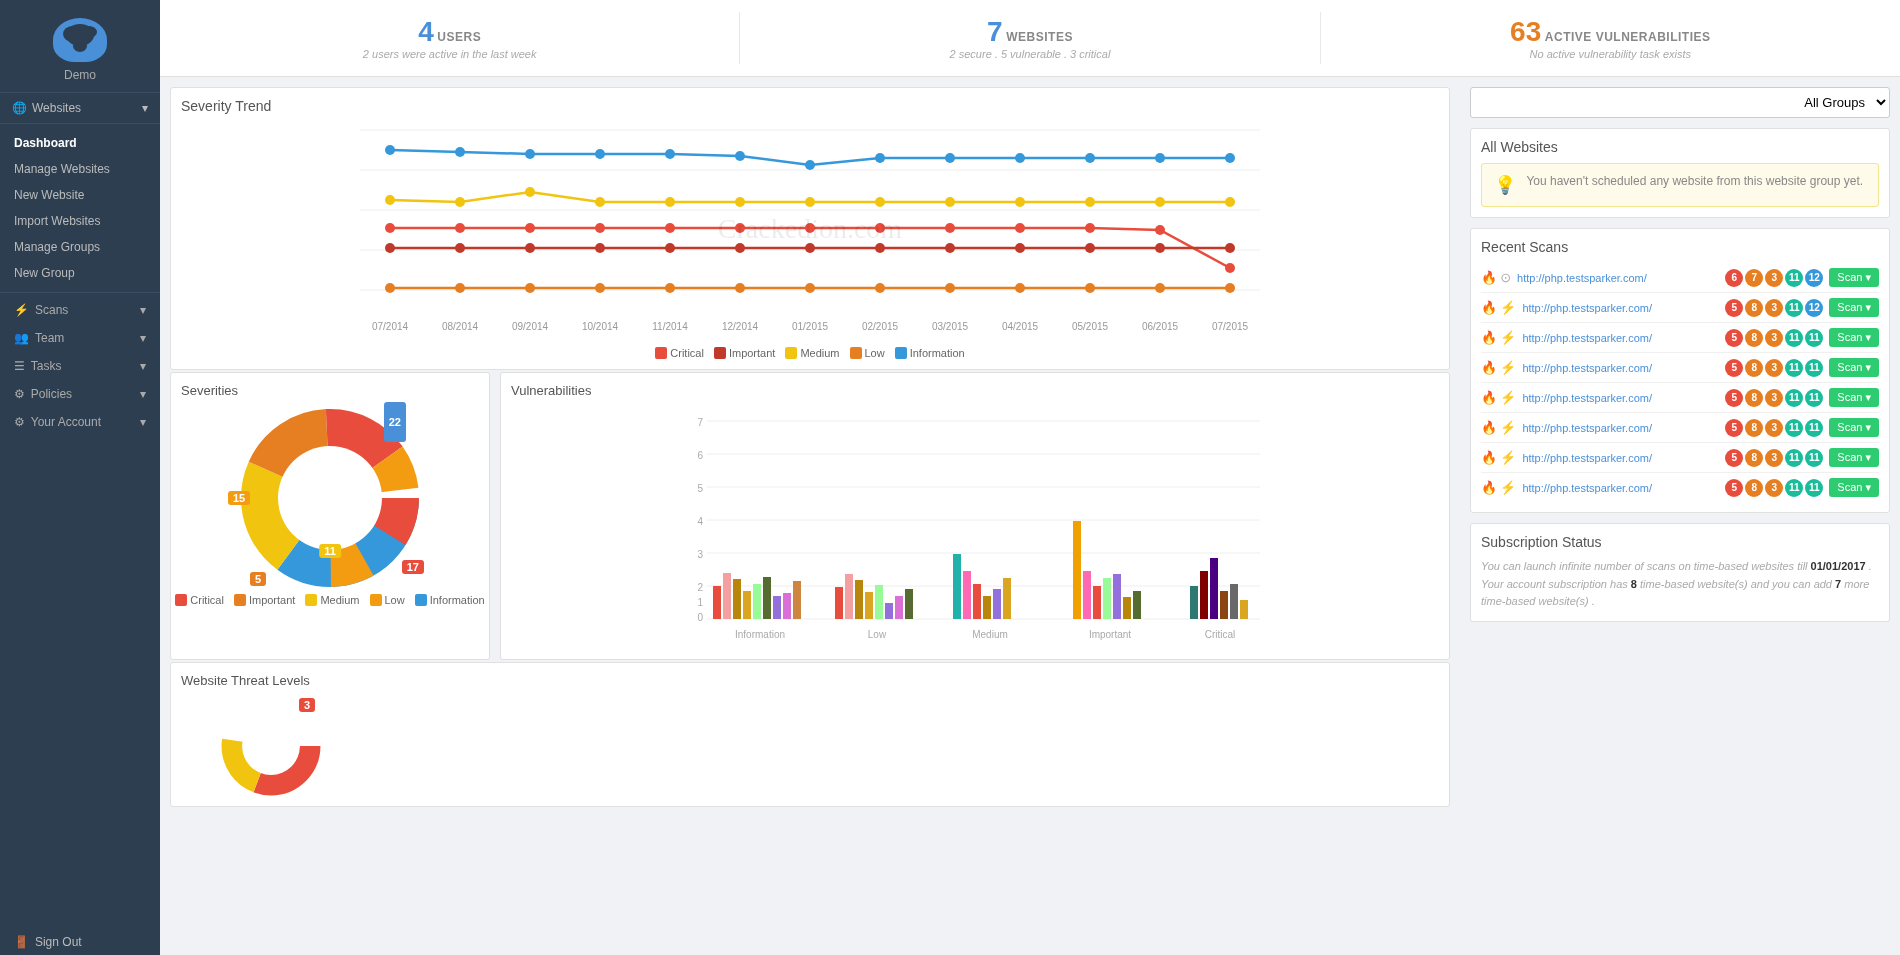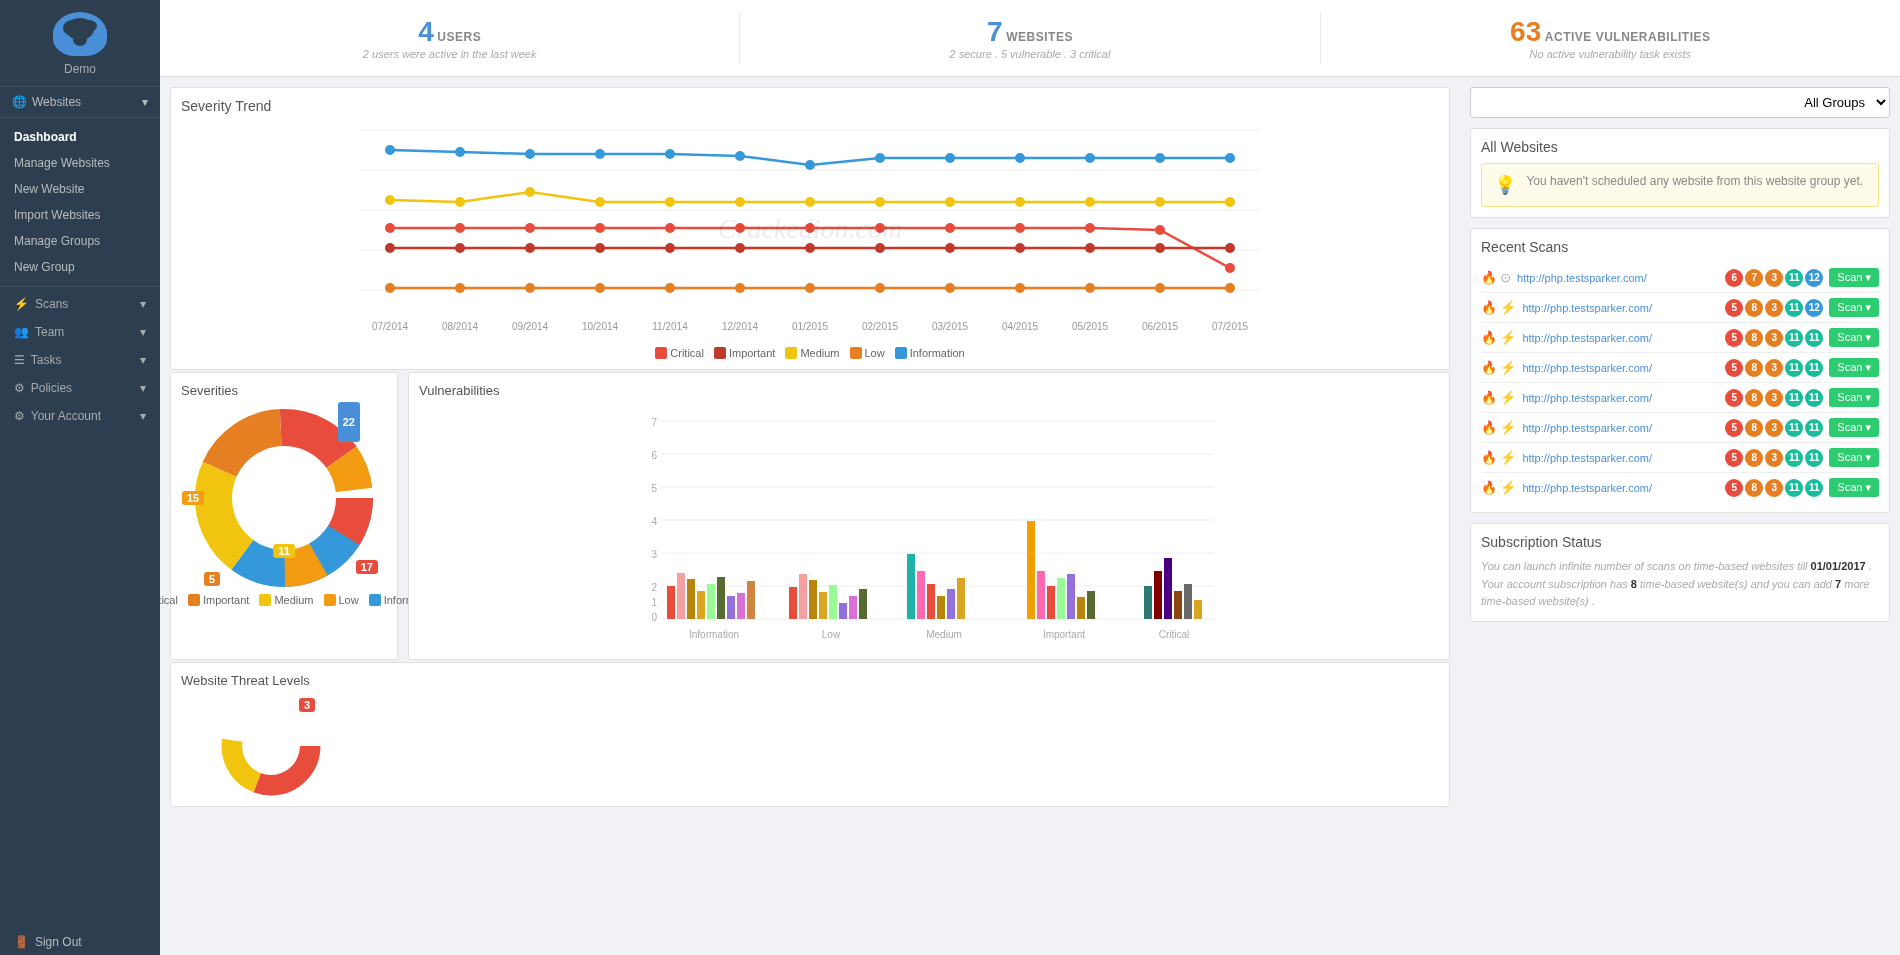--- a/index.html
+++ b/index.html
@@ -13,21 +13,21 @@
       display: flex;
       flex-direction: column;
       flex-shrink: 0;
       height: 100%;
       overflow-y: auto;
     }
     #sidebar .logo-area {
       display: flex;
       flex-direction: column;
       align-items: center;
-      padding: 12px 0 10px;
+      padding: 18px 0 10px;
       border-bottom: 1px solid #3a4f63;
     }
     #sidebar .logo-icon {
       width: 54px; height: 44px;
       background: #4a90d9;
       border-radius: 50% 50% 40% 40%;
       position: relative;
       display: flex; align-items: center; justify-content: center;
     }
     #sidebar .logo-icon::before {
@@ -145,34 +145,33 @@
     .chart-watermark {
       position: absolute;
       top: 50%;
       left: 50%;
       transform: translate(-50%, -50%);
       font-family: 'Georgia', serif;
       font-size: 28px;
       color: rgba(0,0,0,0.08);
       pointer-events: none;
       white-space: nowrap;
-      font-style: italic;
     }
 
     
     .bottom-row {
       display: flex;
       gap: 10px;
     }
     .severities-panel {
       background: #fff;
       border: 1px solid #e0e0e0;
       border-radius: 3px;
       padding: 10px;
-      width: 228px;
+      width: 320px;
       flex-shrink: 0;
     }
     .vuln-panel {
       background: #fff;
       border: 1px solid #e0e0e0;
       border-radius: 3px;
       padding: 10px;
       flex: 1;
     }
     .panel-title {

